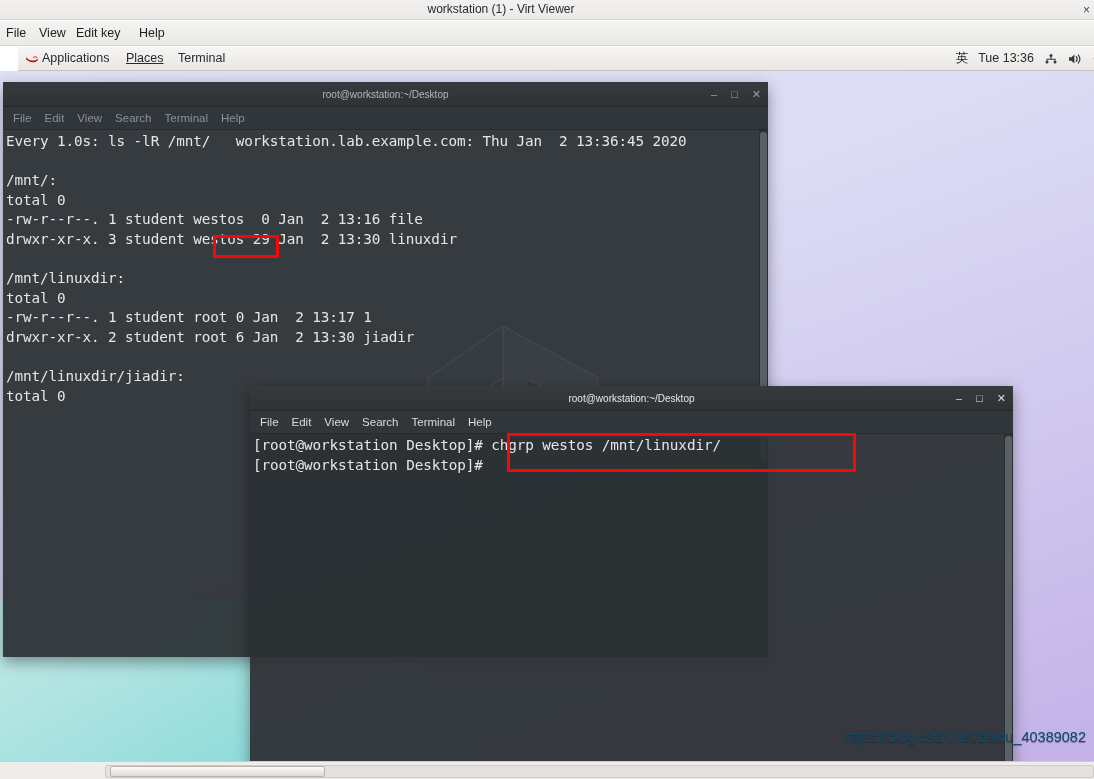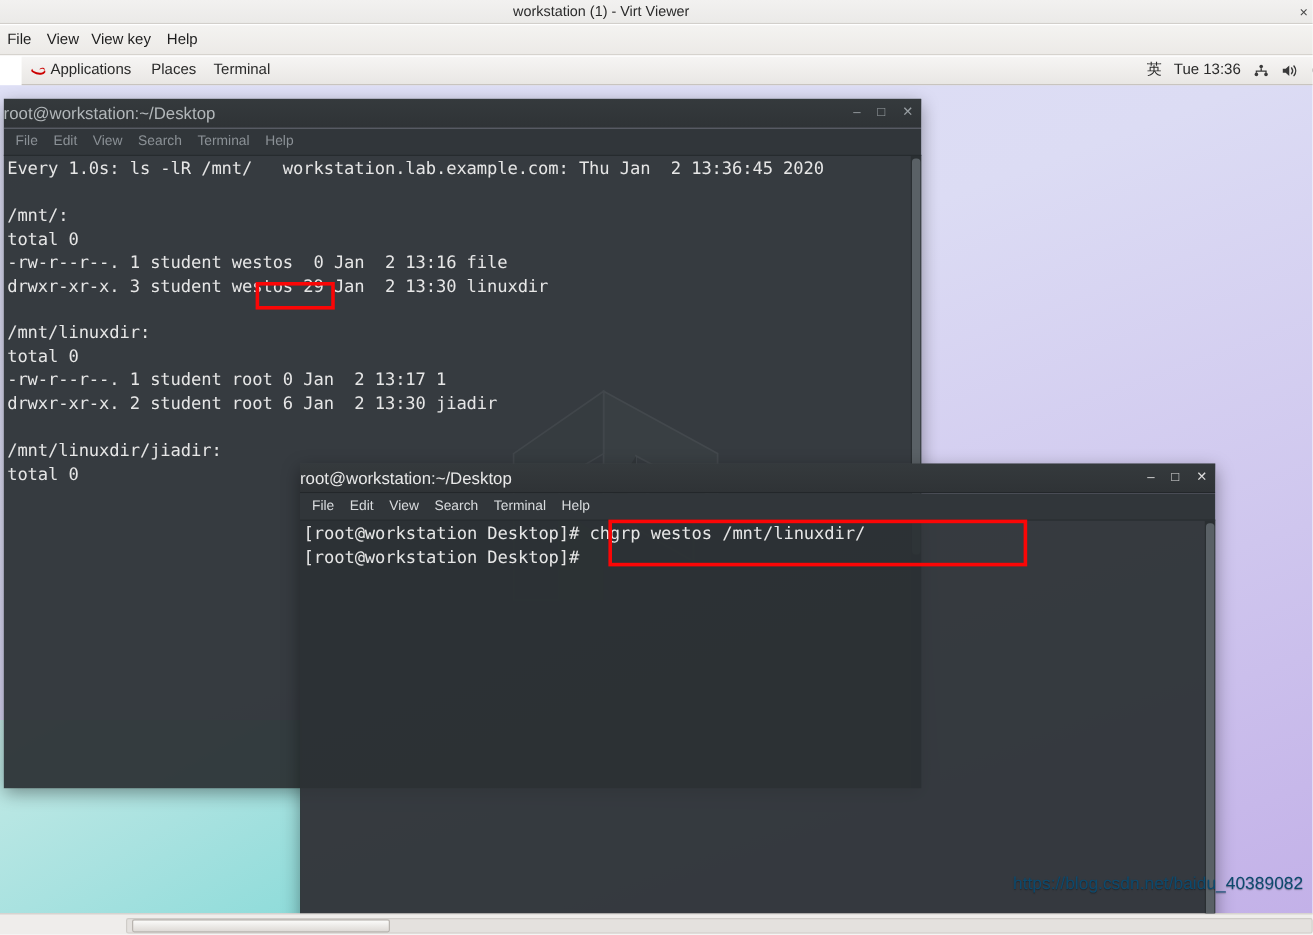--- a/index.html
+++ b/index.html
@@ -132,22 +132,23 @@
     position: relative;
     height: 25px;
     background: linear-gradient(to bottom, #353a3d 0%, #2f3336 100%);
     border-bottom: 1px solid #23272a;
     box-sizing: border-box;
   }
   .term-title {
     position: absolute;
     left: 0; top: 0;
     width: 100%;
+    text-align: center;
     line-height: 25px;
-    font-size: 14px;
+    font-size: 10px;
     cursor: default;
   }
   .term-title.active   { color: #e8e8e8; }
   .term-title.inactive { color: #b2b7ba; }
   .term-winbtns {
     position: absolute;
     top: 0; right: 7px;
     height: 25px;
     display: flex;
     align-items: center;
@@ -272,37 +273,37 @@
 <body>
 
 <div id="viewer-titlebar">
   <div id="viewer-title">workstation (1) - Virt Viewer</div>
   <div id="viewer-window-close">×</div>
 </div>
 
 <div id="viewer-menubar">
   <div class="viewer-menu-item" style="left:0px;">File</div>
   <div class="viewer-menu-item" style="left:33px;">View</div>
-  <div class="viewer-menu-item" style="left:70px;">View key</div>
+  <div class="viewer-menu-item" style="left:70px;">Edit key</div>
   <div class="viewer-menu-item" style="left:133px;">Help</div>
 </div>
 
 <div id="guest-desktop">
 
   <div id="wallpaper">
     <div id="wallpaper-teal"></div>
   </div>
 
   <div id="gnome-topbar">
     <svg id="redhat-icon" viewBox="0 0 16 14">
       <path d="M3.2 9.4c2.2 1.6 5.6 2.3 8.2 1.6 2.3-.6 3.6-2 3.2-3.1-.2-.6-.8-1-.8-1 .3.9-.5 1.7-2.1 2.2-2.4.7-5.6.2-7.6-1-1.5-.9-2-1.9-1.6-2.6-.6.4-1.3 1-1.3 1.7 0 .8.8 1.6 2 2.2z" fill="#cc0000"></path>
       <path d="M11.3 5.6c.9-.1 1.9.1 2 .7.1.4-.2.8-.2.8.6-.3 1-.8.9-1.3-.2-.8-1.6-1.3-3.1-1-1.1.2-1.8.8-1.7 1.3.1.3.4.5.4.5-.1-.5.6-.9 1.7-1z" fill="#cc0000"></path>
     </svg>
     <div class="topbar-item" style="left:24px;">Applications</div>
-    <div class="topbar-item" style="left:108px;">Places</div>
+    <div class="topbar-item" style="left:108px;text-decoration:underline;">Places</div>
     <div class="topbar-item" style="left:160px;">Terminal</div>
 
     <div id="topbar-right">
       <span class="tray-text">英</span>
       <span class="tray-text">Tue 13:36</span>
       <svg class="tray-icon" width="14" height="12" viewBox="0 0 14 12">
         <circle cx="7" cy="2.4" r="1.5" fill="#3a3a3a"></circle>
         <circle cx="3" cy="9" r="1.5" fill="#3a3a3a"></circle>
         <circle cx="11" cy="9" r="1.5" fill="#3a3a3a"></circle>
         <path d="M7 3.8v2.4M7 6.2H3v1.5M7 6.2h4v1.5" stroke="#3a3a3a" stroke-width="1.1" fill="none"></path>

